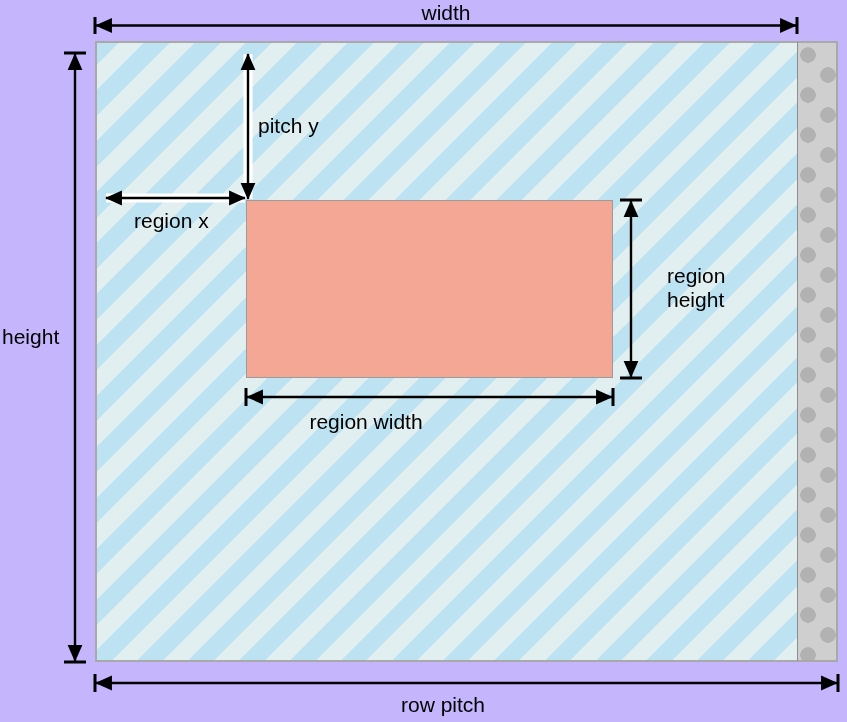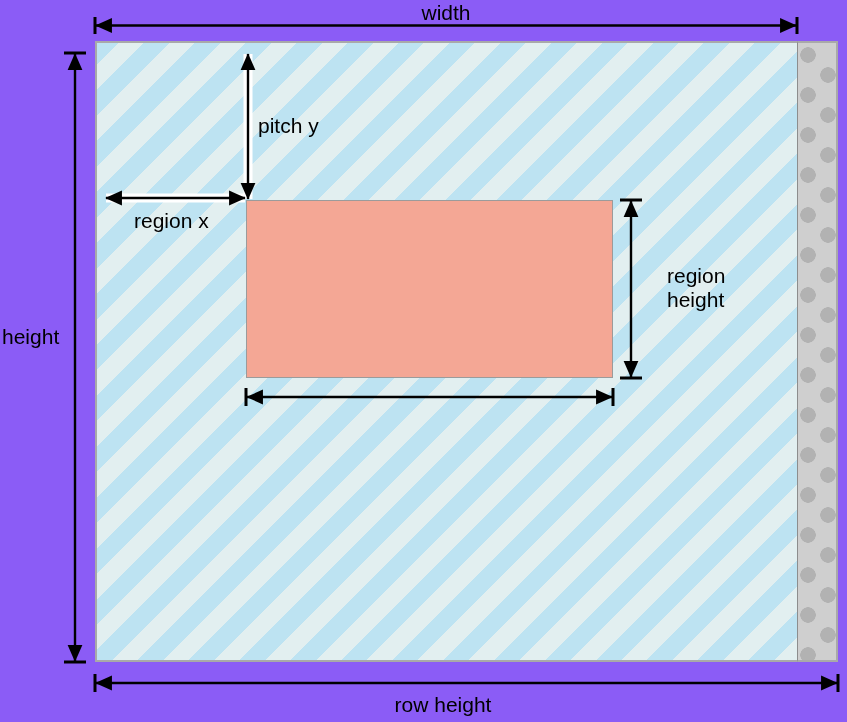--- a/index.html
+++ b/index.html
@@ -2,21 +2,21 @@
 <html><head>
 <meta charset="utf-8">
 <style>
   html,body{margin:0;padding:0;background:#ffffff;}
   body{font-family:"Liberation Sans","DejaVu Sans",sans-serif;}
 
   #diagram{
     position:relative;
     width:847px;
     height:722px;
-    background:#8b5cf6;
+    background:#c4b5fd;
     overflow:hidden;
   }
 
   
   #surface-block{
     position:absolute;
     left:95px; top:41px;
     width:743px; height:621px;
     box-sizing:border-box;
     border:2px solid #a9a9a9;
@@ -142,19 +142,20 @@
 
     <g>
       <line x1="620" y1="200" x2="642" y2="200" stroke="#000" stroke-width="3"></line>
       <line x1="620" y1="378" x2="642" y2="378" stroke="#000" stroke-width="3"></line>
       <line x1="631" y1="201" x2="631" y2="377" stroke="#000" stroke-width="2.4" marker-start="url(#ah-r)" marker-end="url(#ah-r)"></line>
     </g>
   </svg>
 
   <div class="lbl ctr" id="lbl-width">width</div>
   <div class="lbl" id="lbl-height">height</div>
-  <div class="lbl ctr" id="lbl-rowpitch">row height</div>
+  <div class="lbl ctr" id="lbl-rowpitch">row pitch</div>
   <div class="lbl" id="lbl-originy">pitch y</div>
   <div class="lbl" id="lbl-originx">region x</div>
+  <div class="lbl ctr" id="lbl-regionwidth">region width</div>
   <div class="lbl" id="lbl-regionheight">region
 height</div>
 
 </div>
 
 </body></html>

